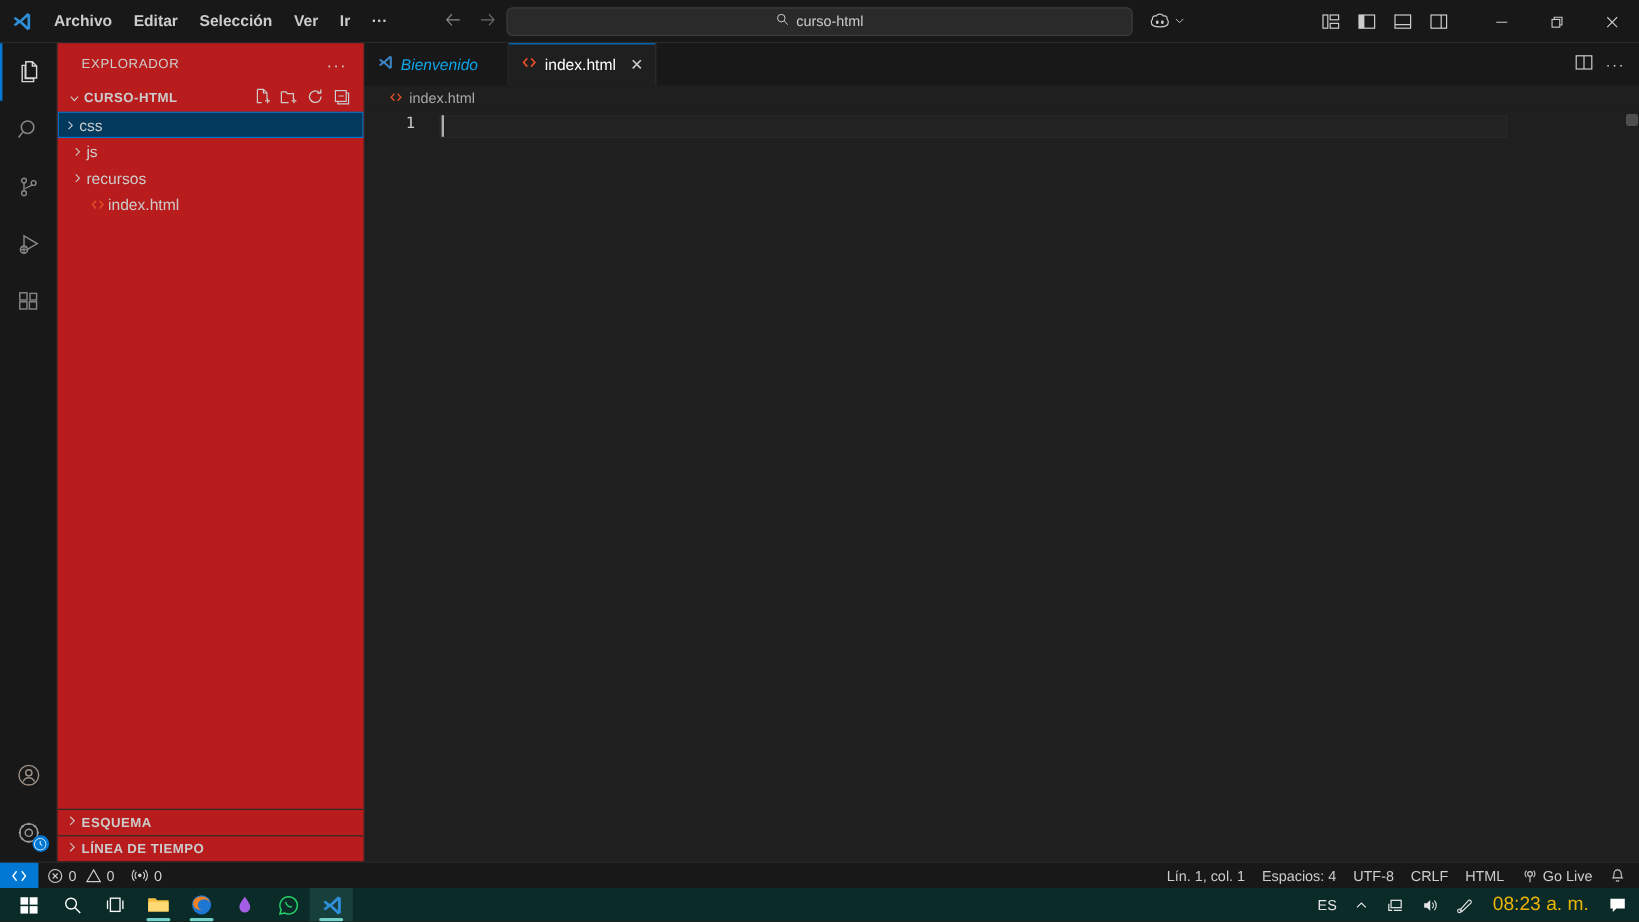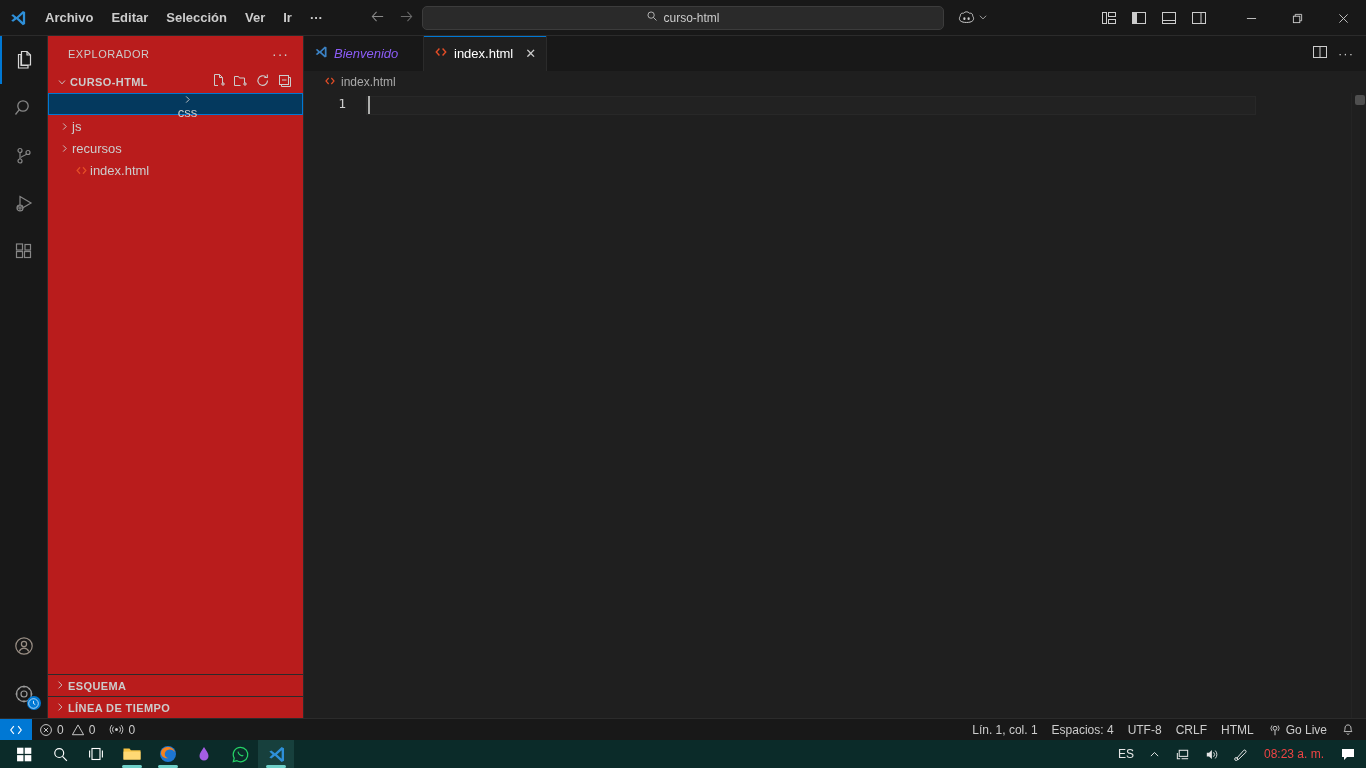--- a/index.html
+++ b/index.html
@@ -109,22 +109,21 @@
   .tree { flex: 1; overflow: hidden; padding-top: 0px; }
   .tree-row {
     height: 22px; display: flex; align-items: center; font-size: 13px;
     color: #cccccc; padding-left: 8px; position: relative;
   }
   .tree-row .twisty { width: 16px; display: flex; align-items: center; justify-content: center; color: #cccccc; }
   .tree-row .ficon { width: 18px; display: flex; align-items: center; justify-content: center; }
   .tree-row.selected {
     background: #04395e;
     border: 1px solid #0078d4;
-    padding-left: 24px;
-    flex-direction: column;
+    padding-left: 1px;
   }
   .label { white-space: nowrap; }
 
   .panel-sec {
     height: 22px; display: flex; align-items: center; gap: 2px;
     border-top: 1px solid #2b2b2b;
     font-size: 11px; font-weight: bold; letter-spacing: .4px; color: #cccccc;
     padding-left: 6px;
   }
 
@@ -133,21 +132,21 @@
     position: absolute; top: 36px; left: 304px; width: 1062px; height: 682px;
     background: #1f1f1f;
   }
   .tabsbar {
     height: 35px; background: #181818; display: flex; align-items: stretch;
     position: relative;
   }
   .tab {
     display: flex; align-items: center; gap: 6px;
     padding: 0 10px; height: 35px; min-width: 120px;
-    font-size: 13px; color: #8b5cf6; background: #181818;
+    font-size: 13px; color: #0ea5e9; background: #181818;
     border-right: 1px solid #2b2b2b;
     position: relative;
   }
   .tab.inactive .tab-label { font-style: italic; }
   .tab.active {
     background: #1f1f1f; color: #ffffff;
   }
   .tab.active::before {
     content: ''; position: absolute; top: 0; left: 0; right: 0; height: 1px; background: #0078d4;
   }
@@ -209,21 +208,21 @@
     width: 36px; height: 28px; display: flex; align-items: center; justify-content: center;
     position: relative;
   }
   .tb-btn.active { background: #17403d; }
   .tb-underline {
     position: absolute; bottom: 0; left: 8px; width: 20px; height: 3px; border-radius: 2px;
     background: #6fd0c8;
   }
   .tb-right { margin-left: auto; display: flex; align-items: center; gap: 6px; padding-right: 6px; color: #e6e6e6; font-size: 12px; }
   .tray-item { display: flex; align-items: center; padding: 16px 4px; height: 28px; }
-  .tb-clock { font-size: 12px; color: #ef4444; padding: 0 6px; }
+  .tb-clock { font-size: 16px; color: #eab308; padding: 0 6px; }
 </style>
 </head>
 <body>
 
 <div class="app">
 
   <div class="titlebar">
     <div class="vscode-logo">
       <svg width="18" height="18" viewBox="0 0 24 24">
           <path d="M18.5 2.5 L10 10.5 L5.5 7 L3 8.3 L7 12 L3 15.7 L5.5 17 L10 13.5 L18.5 21.5 L21.5 20 V4 Z M18.5 6.6 V17.4 L12.6 12 Z" fill="#2e8fd8"></path>

